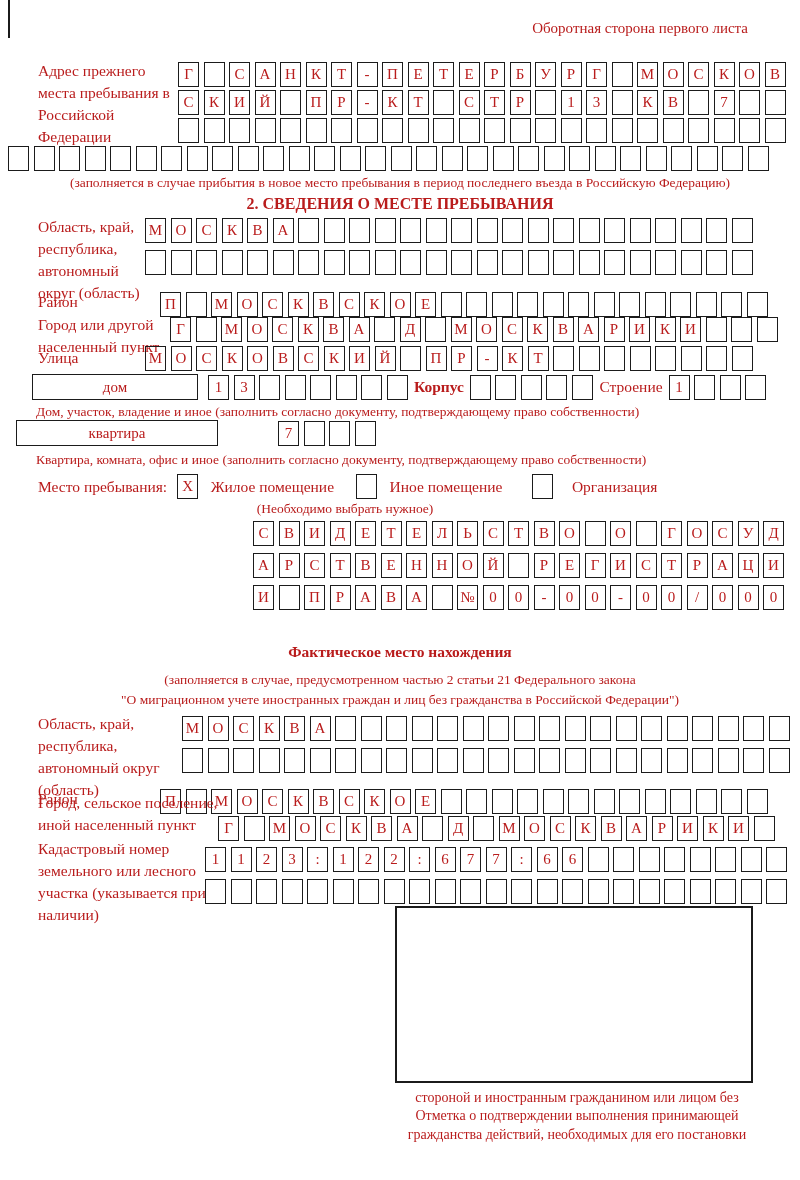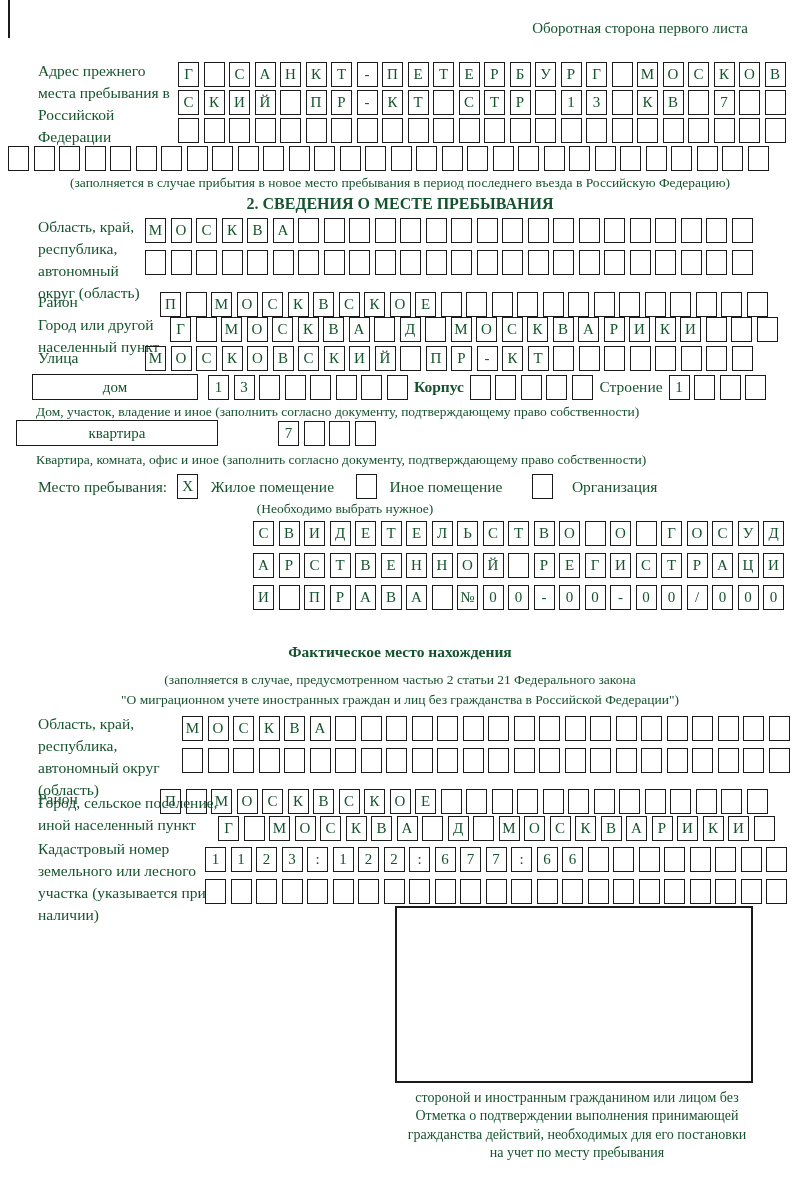--- a/index.html
+++ b/index.html
@@ -1,16 +1,16 @@
 <!DOCTYPE html>
 <html><head>
 <meta charset="utf-8">
 <style>
   html,body{margin:0;padding:0;background:#fff;}
-  .page{position:relative;width:800px;height:1180px;background:#ffffff;color:#14532d;
+  .page{position:relative;width:800px;height:1180px;background:#ffffff;color:#b91c1c;
         font-family:"Liberation Serif","DejaVu Serif",serif;overflow:hidden;}
   .abs{position:absolute;}
   .lbl{font-size:15.5px;line-height:1.42;}
   .note{font-size:13.5px;line-height:1.3;}
   .title{font-weight:bold;font-size:16px;}
   .center{text-align:center;}
   .boxrow{display:flex;align-items:center;}
   .cbox{box-sizing:border-box;flex:0 0 auto;width:21px;height:25px;border:1.6px solid #1b1b1b;
         margin-right:4.5px;display:flex;align-items:center;justify-content:center;
         font-size:15px;line-height:1;}
@@ -572,16 +572,15 @@
       <span class="cbox"></span>
       <span class="cbox"></span>
       <span class="cbox"></span>
     </div>
 
   <div class="abs stamp" style="left:395px;top:906px;width:358px;height:177px;"></div>
   <div class="abs center" style="left:382px;top:1089px;width:390px;font-size:14px;line-height:1.32;">
     <div>стороной и иностранным гражданином или лицом без</div>
     <div>Отметка о подтверждении выполнения принимающей</div>
     <div>гражданства действий, необходимых для его постановки</div>
-    <div>на учет по месту пребывания</div>
   </div>
 
 </div>
 
 </body></html>

